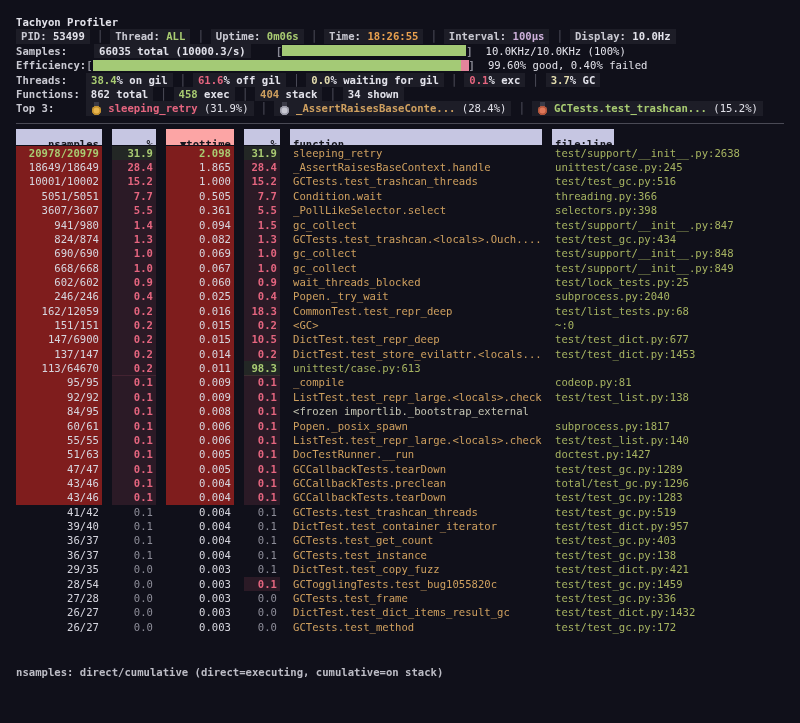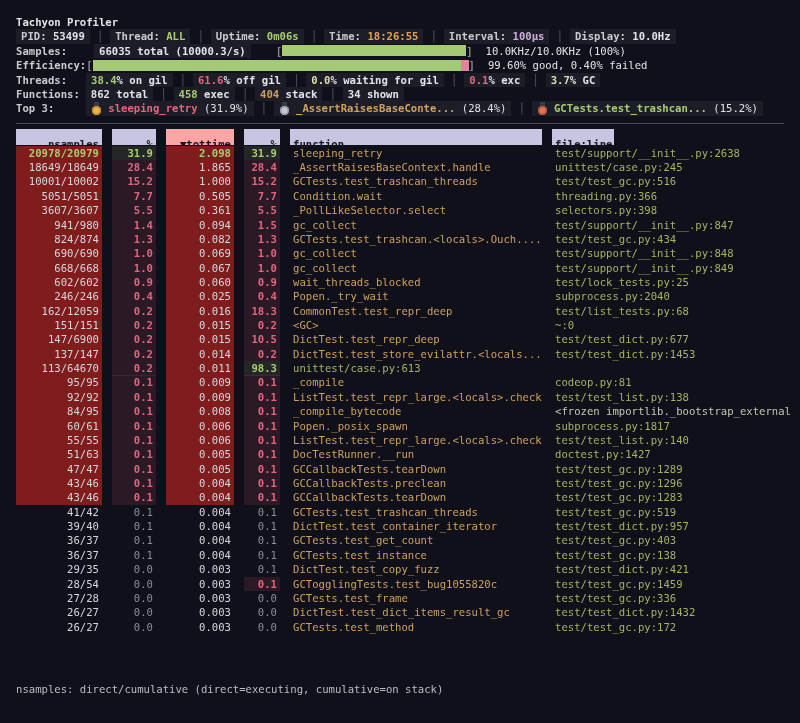--- a/index.html
+++ b/index.html
@@ -55,21 +55,21 @@
   .c-g { color:#a9cc72; font-weight:bold; }
   .c-r { color:#e5657f; font-weight:bold; }
   .c-d { color:#8d8d99; }
   .c-fn { color:#cfa05f; }
   .c-file { color:#a6b361; }
   .c-pale { color:#c6c6b4; }
   .bg-band { background:#7f1d1d; }
   .bg-r { background:rgba(229,101,127,.13); }
   .bg-g { background:rgba(169,204,114,.13); }
 
-  .footer { margin-top:48px; color:#bcbcc5; }
+  .footer { margin-top:31px; color:#bcbcc5;font-weight:bold; }
   .footer .line { color:#bcbcc5; }
 </style>
 </head>
 <body>
 
 <div class="screen">
 
   <div class="line">
     <span class="v-white" style="font-weight:bold;">Tachyon Profiler</span>
   </div>
@@ -276,21 +276,20 @@
         <span class="cell num c-w bg-band">0.009</span>
         <span class="cell num c-r bg-r">0.1</span>
         <span class="cell txt c-fn">ListTest.test_repr_large.&lt;locals&gt;.check</span>
         <span class="cell txt c-file">test/test_list.py:138</span>
       </div>
       <div class="tgrid trow">
         <span class="cell num c-w bg-band">84/95</span>
         <span class="cell num c-r bg-r">0.1</span>
         <span class="cell num c-w bg-band">0.008</span>
         <span class="cell num c-r bg-r">0.1</span>
-        <span class="cell txt c-fn">_compile_bytecode</span>
         <span class="cell txt c-pale">&lt;frozen importlib._bootstrap_external</span>
       </div>
       <div class="tgrid trow">
         <span class="cell num c-w bg-band">60/61</span>
         <span class="cell num c-r bg-r">0.1</span>
         <span class="cell num c-w bg-band">0.006</span>
         <span class="cell num c-r bg-r">0.1</span>
         <span class="cell txt c-fn">Popen._posix_spawn</span>
         <span class="cell txt c-file">subprocess.py:1817</span>
       </div>
@@ -317,21 +316,21 @@
         <span class="cell num c-r bg-r">0.1</span>
         <span class="cell txt c-fn">GCCallbackTests.tearDown</span>
         <span class="cell txt c-file">test/test_gc.py:1289</span>
       </div>
       <div class="tgrid trow">
         <span class="cell num c-w bg-band">43/46</span>
         <span class="cell num c-r bg-r">0.1</span>
         <span class="cell num c-w bg-band">0.004</span>
         <span class="cell num c-r bg-r">0.1</span>
         <span class="cell txt c-fn">GCCallbackTests.preclean</span>
-        <span class="cell txt c-file">test/test_gc.py:1296</span>
+        <span class="cell txt c-file">total/test_gc.py:1296</span>
       </div>
       <div class="tgrid trow">
         <span class="cell num c-w bg-band">43/46</span>
         <span class="cell num c-r bg-r">0.1</span>
         <span class="cell num c-w bg-band">0.004</span>
         <span class="cell num c-r bg-r">0.1</span>
         <span class="cell txt c-fn">GCCallbackTests.tearDown</span>
         <span class="cell txt c-file">test/test_gc.py:1283</span>
       </div>
       <div class="tgrid trow">

